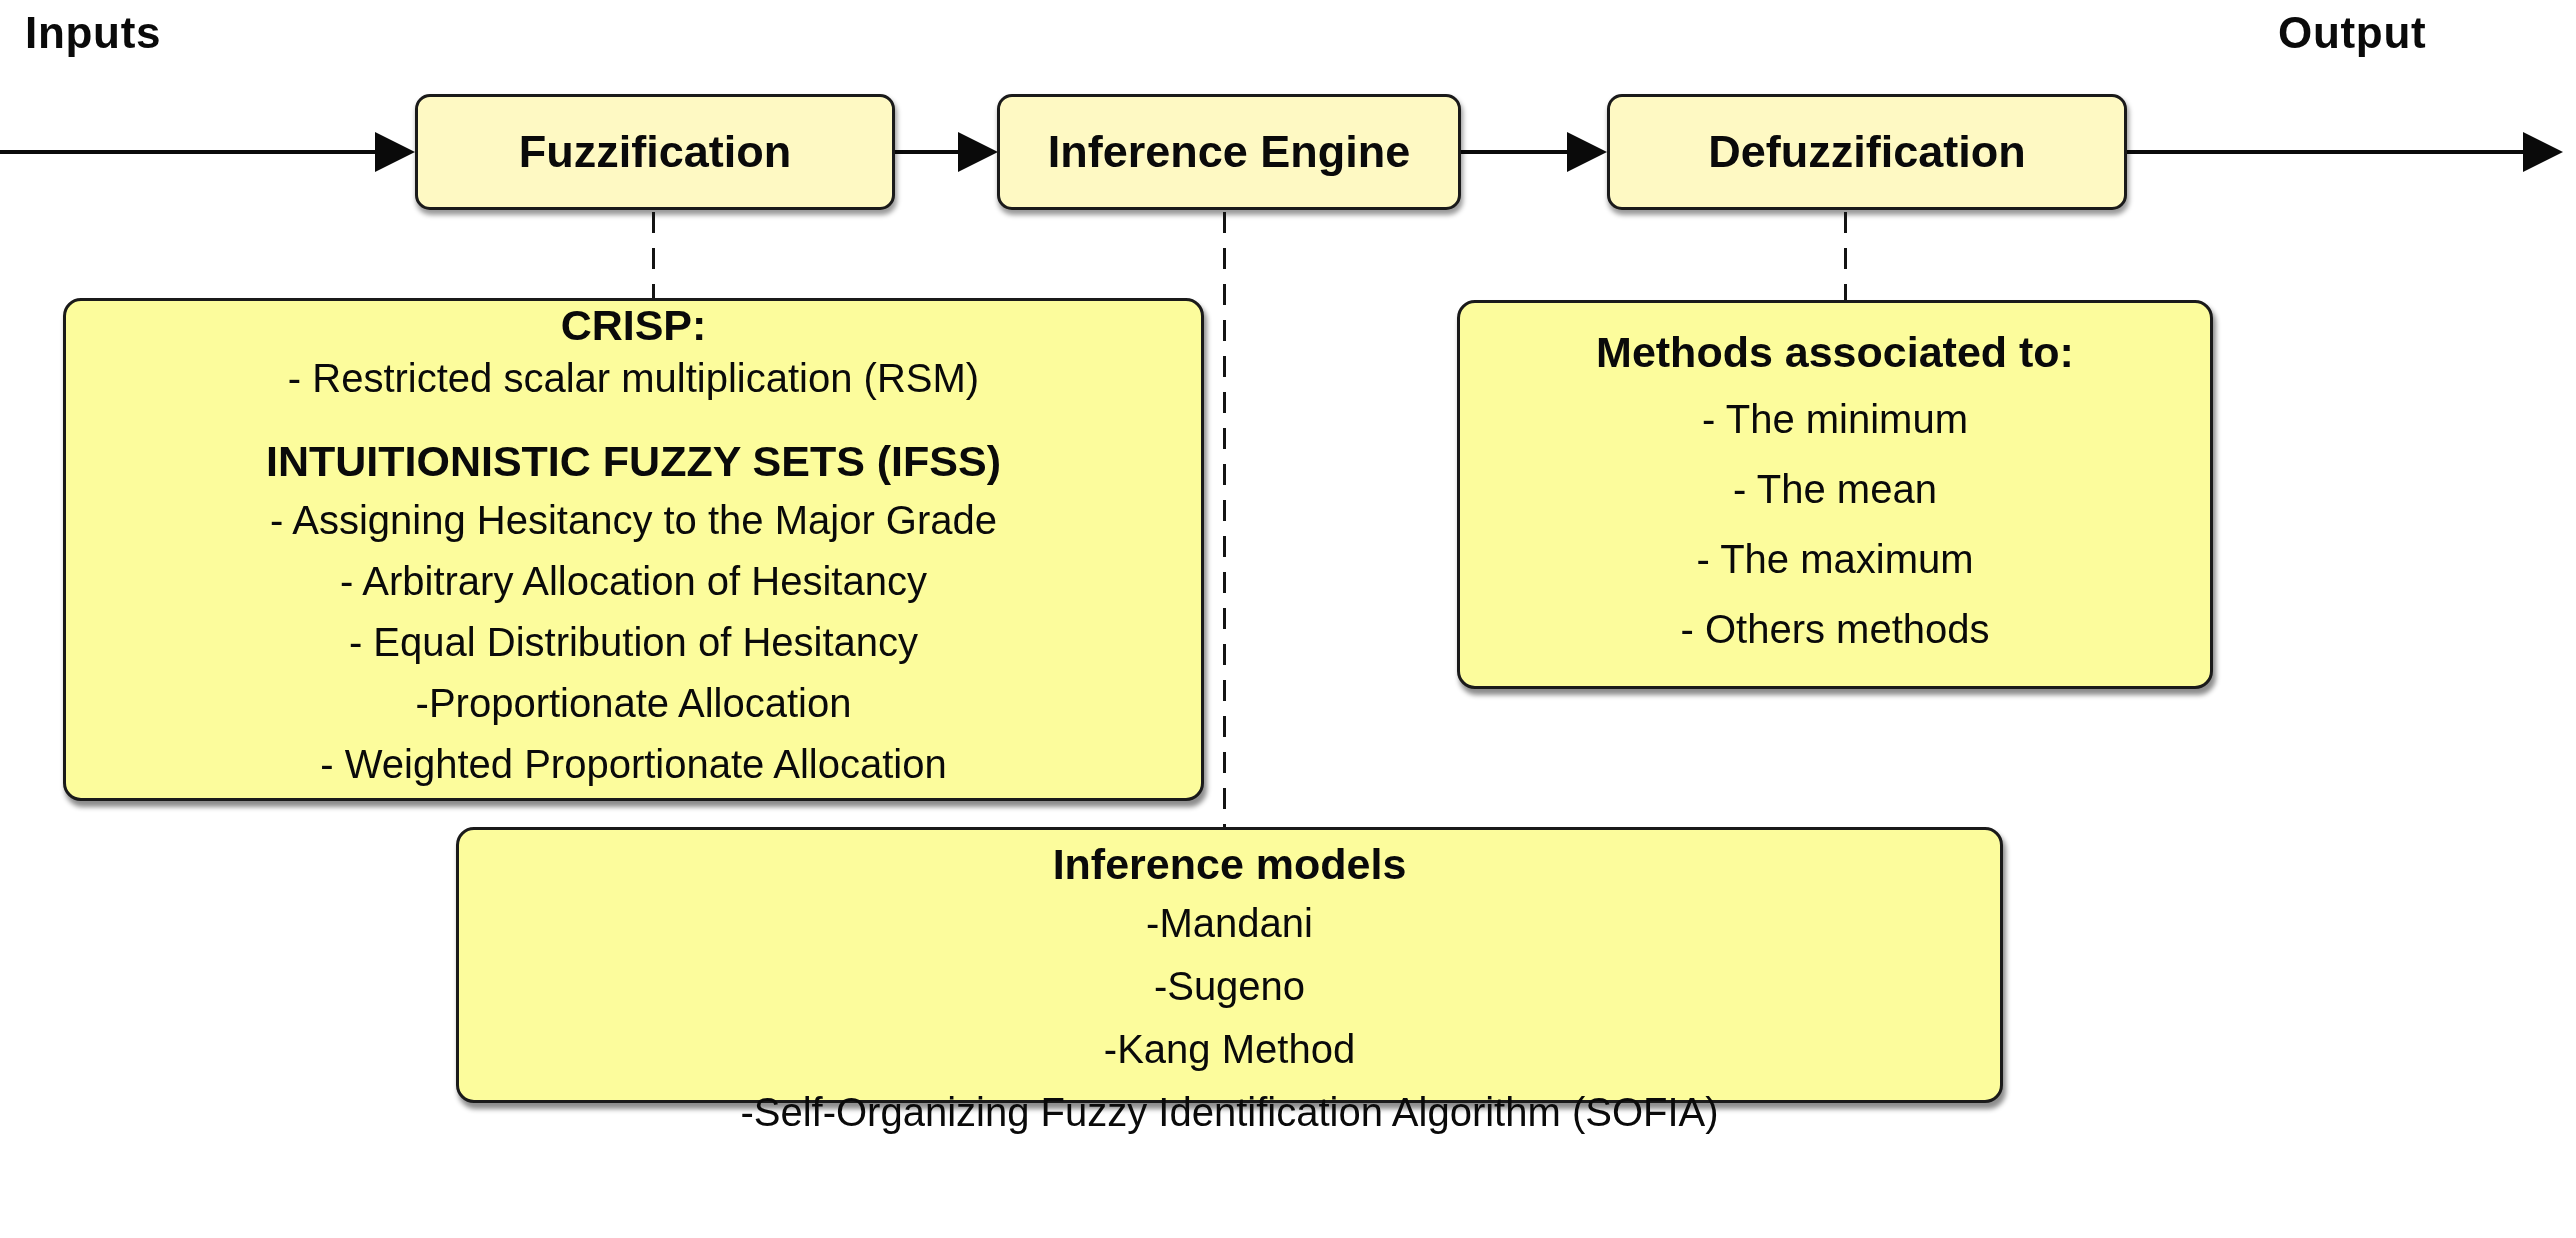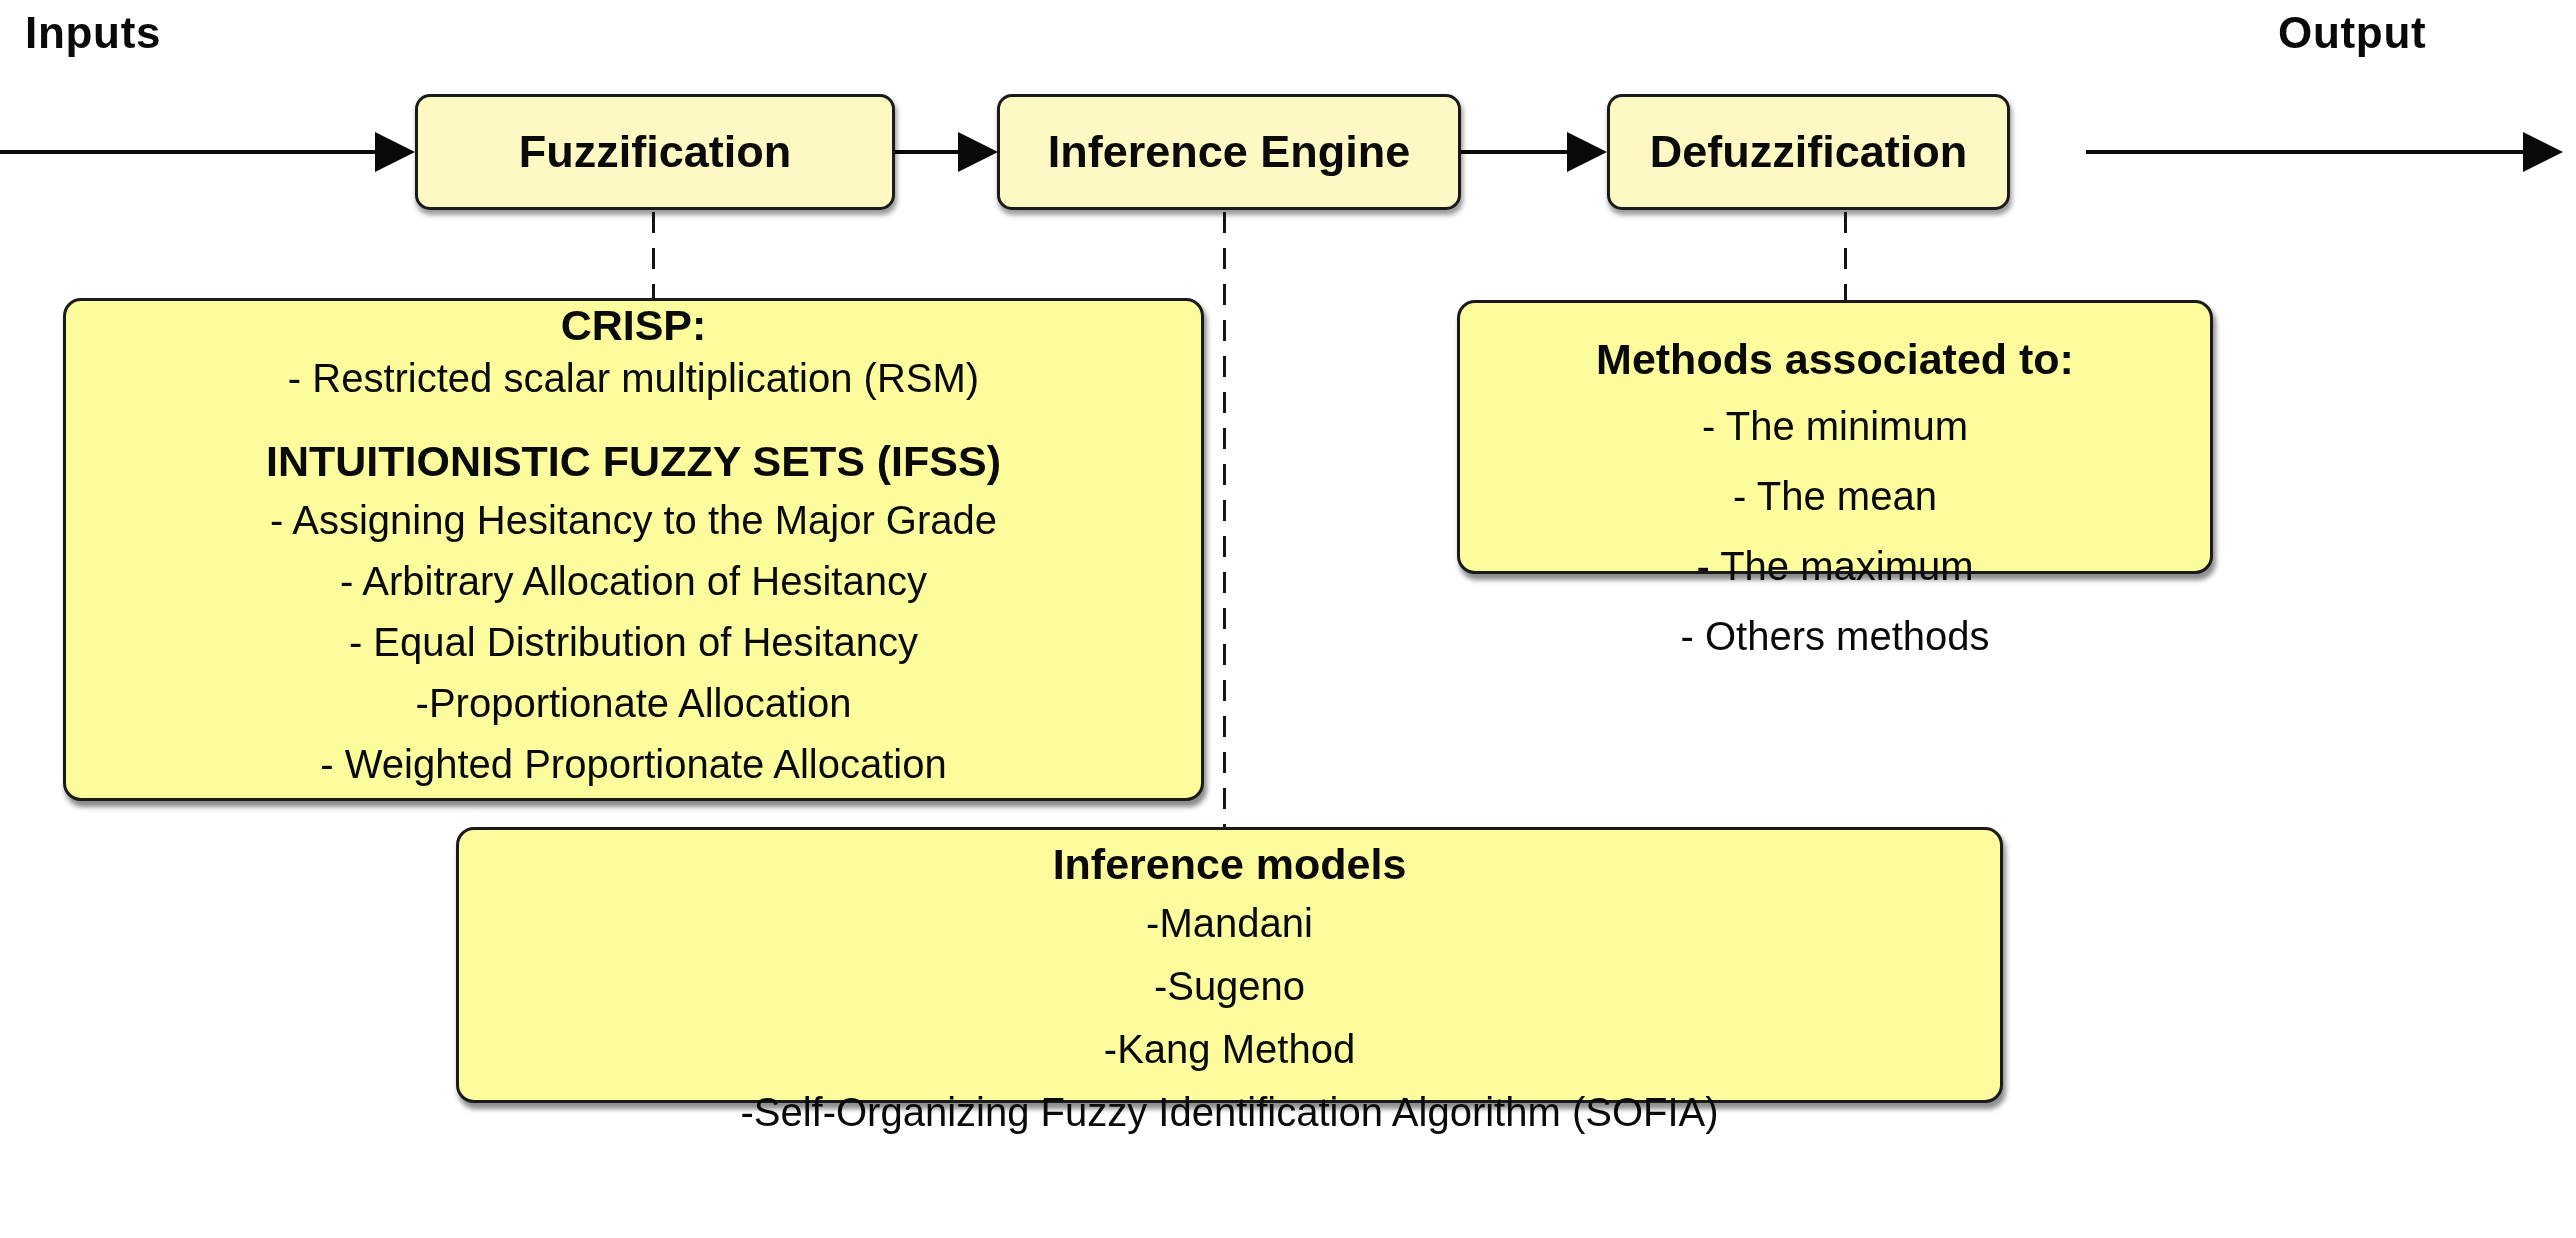--- a/index.html
+++ b/index.html
@@ -52,21 +52,21 @@
     justify-content: center;
     box-shadow: 1.4px 4.1px 4.8px rgba(0,0,0,0.40);
   }
   .stage span {
     font-size: 45px;
     font-weight: 700;
     white-space: nowrap;
   }
   #stage-fuzzification   { left: 415px;  width: 480px; }
   #stage-inference       { left: 997px; width: 464px; }
-  #stage-defuzzification { left: 1607px; width: 403px; }
+  #stage-defuzzification { left: 1607px; width: 520px; }
 
   
   .vdash {
     position: absolute;
     width: 3.4px;
     background: repeating-linear-gradient(to bottom, #141414 0px, #141414 20.7px, transparent 20.7px, transparent 36px);
   }
   #dash-fuzz    { left: 652px;  top: 212px; height: 87px; }
   #dash-infer   { left: 1223px; top: 212px; height: 615px; }
   #dash-defuzz  { left: 1844px; top: 212px; height: 88px; }
@@ -75,21 +75,21 @@
   .note {
     position: absolute;
     background: #FCFC9C;
     border: 3.4px solid #1a1a1a;
     border-radius: 18px;
     box-sizing: border-box;
     box-shadow: 2.1px 5.5px 4.8px rgba(0,0,0,0.45);
     text-align: center;
   }
   #note-crisp     { left: 63px;   top: 298px;  width: 1141px; height: 503px; padding-top: 2px; }
-  #note-methods   { left: 1457px; top: 300px;  width: 756px; height: 274px; padding-top: 25px; text-align: center; }
+  #note-methods   { left: 1457px; top: 300px;  width: 756px; height: 389px; padding-top: 18px; text-align: center; }
   #note-inference { left: 456px;  top: 827px; width: 1547px; height: 276px; padding-top: 7px; }
 
   .note-line   { font-size: 40px; white-space: nowrap; }
   .note-header { font-size: 43px; font-weight: 700; white-space: nowrap; }
 
   #note-crisp .note-header.first { line-height: 45px; }
   #note-crisp .note-line  { line-height: 61px; }
   #note-crisp .note-header.second { margin-top: 23.4px; line-height: 58px; }
 
   #note-methods .note-header { line-height: 63px; }

